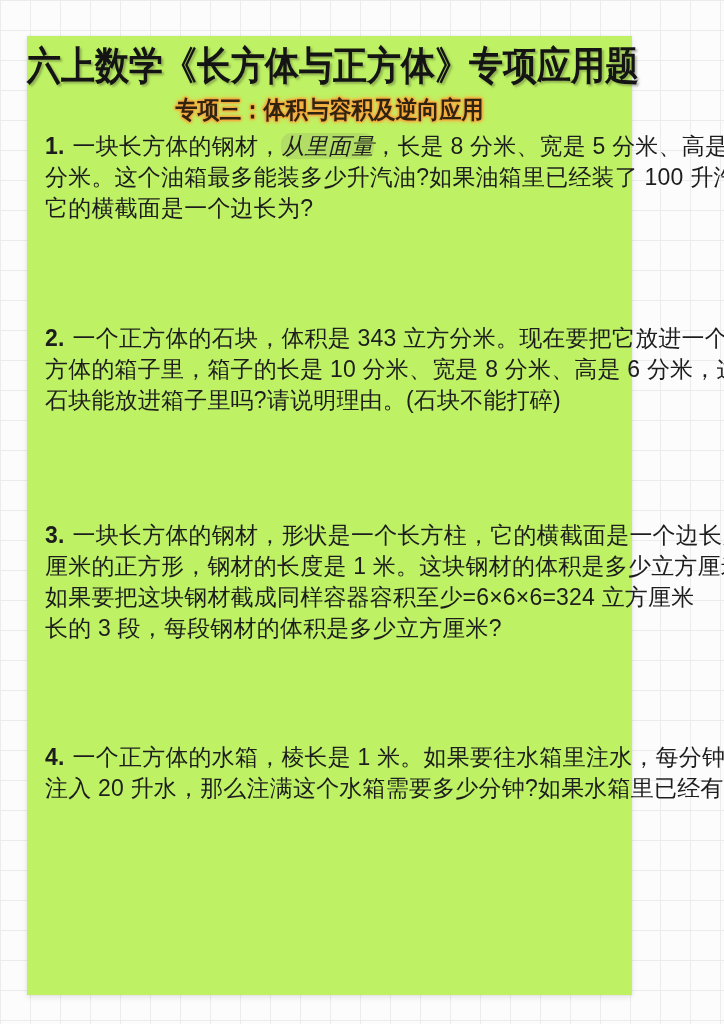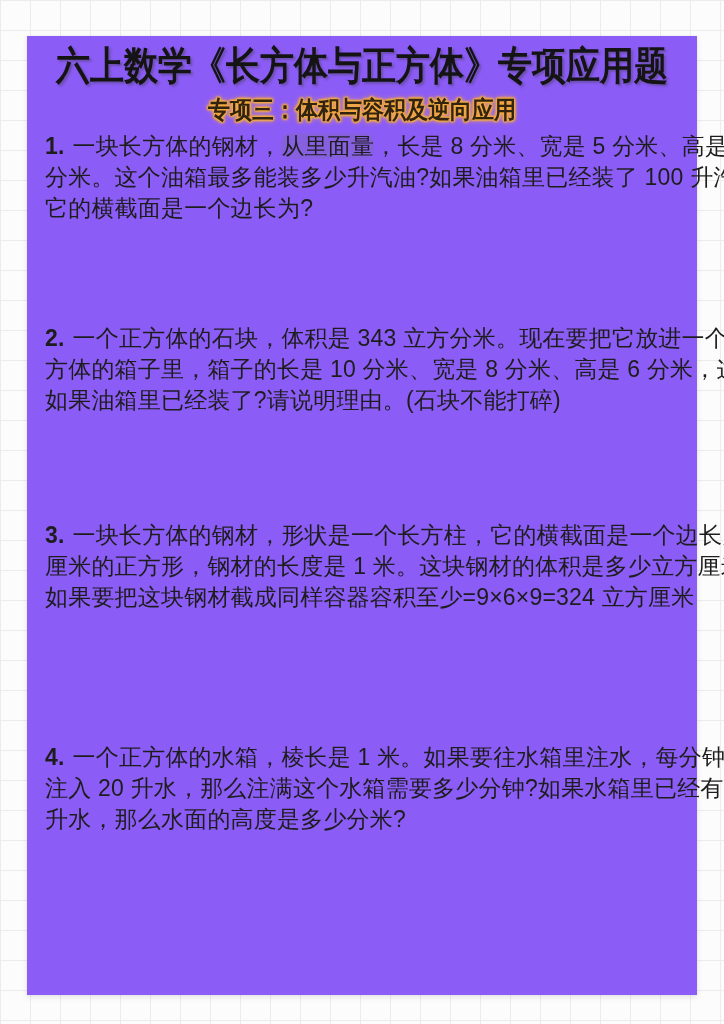--- a/index.html
+++ b/index.html
@@ -12,23 +12,23 @@
     background-color: #fcfcfc;
     background-image:
       linear-gradient(to right, #ececec 1px, transparent 1px),
       linear-gradient(to bottom, #ececec 1px, transparent 1px);
     background-size: 30px 30px;
   }
   .page {
     position: absolute;
     left: 27px;
     top: 36px;
-    width: 670px;
+    width: 605px;
     height: 959px;
-    background: #8b5cf6;
+    background: #bef264;
     box-shadow: 0 2px 6px rgba(0,0,0,0.10), 0 0 1px rgba(0,0,0,0.10);
   }
   .title {
     position: absolute;
     top: 4px;
     left: 0;
     right: 0;
     margin: 0;
     text-align: center;
     font-size: 34px;
@@ -77,20 +77,21 @@
   .p2 { top: 287px; }
   .p3 { top: 484px; }
   .p4 { top: 706px; }
   .num {
     font-weight: 700;
     margin-right: 8px;
   }
   .hl {
     background: rgba(120, 120, 110, 0.16);
     border-radius: 10px;
+    font-style: italic;
   }
   .line { white-space: nowrap; }
 </style>
 </head>
 <body>
 
 <div class="page">
 
   <h1 class="title">六上数学《长方体与正方体》专项应用题</h1>
 
@@ -98,28 +99,28 @@
 
   <div class="problem p1">
     <div class="line"><span class="num">1.</span><span>一块长方体的钢材，</span><span class="hl">从里面量</span><span>，长是 8 分米、宽是 5 分米、高是 4</span></div>
     <div class="line">分米。这个油箱最多能装多少升汽油?如果油箱里已经装了 100 升汽油，</div>
     <div class="line">它的横截面是一个边长为?</div>
   </div>
 
   <div class="problem p2">
     <div class="line"><span class="num">2.</span><span>一个正方体的石块，体积是 343 立方分米。现在要把它放进一个长</span></div>
     <div class="line">方体的箱子里，箱子的长是 10 分米、宽是 8 分米、高是 6 分米，这个</div>
-    <div class="line">如果油箱里已经装了?请说明理由。(石块不能打碎)</div>
+    <div class="line">石块能放进箱子里吗?请说明理由。(石块不能打碎)</div>
   </div>
 
   <div class="problem p3">
     <div class="line"><span class="num">3.</span><span>一块长方体的钢材，形状是一个长方柱，它的横截面是一个边长为 3</span></div>
     <div class="line">厘米的正方形，钢材的长度是 1 米。这块钢材的体积是多少立方厘米?</div>
-    <div class="line">如果要把这块钢材截成同样容器容积至少=9×6×9=324 立方厘米</div>
+    <div class="line">如果要把这块钢材截成同样容器容积至少=6×6×6=324 立方厘米</div>
+    <div class="line">长的 3 段，每段钢材的体积是多少立方厘米?</div>
   </div>
 
   <div class="problem p4">
     <div class="line"><span class="num">4.</span><span>一个正方体的水箱，棱长是 1 米。如果要往水箱里注水，每分钟能</span></div>
     <div class="line">注入 20 升水，那么注满这个水箱需要多少分钟?如果水箱里已经有 500</div>
-    <div class="line">升水，那么水面的高度是多少分米?</div>
   </div>
 
 </div>
 
 </body></html>

